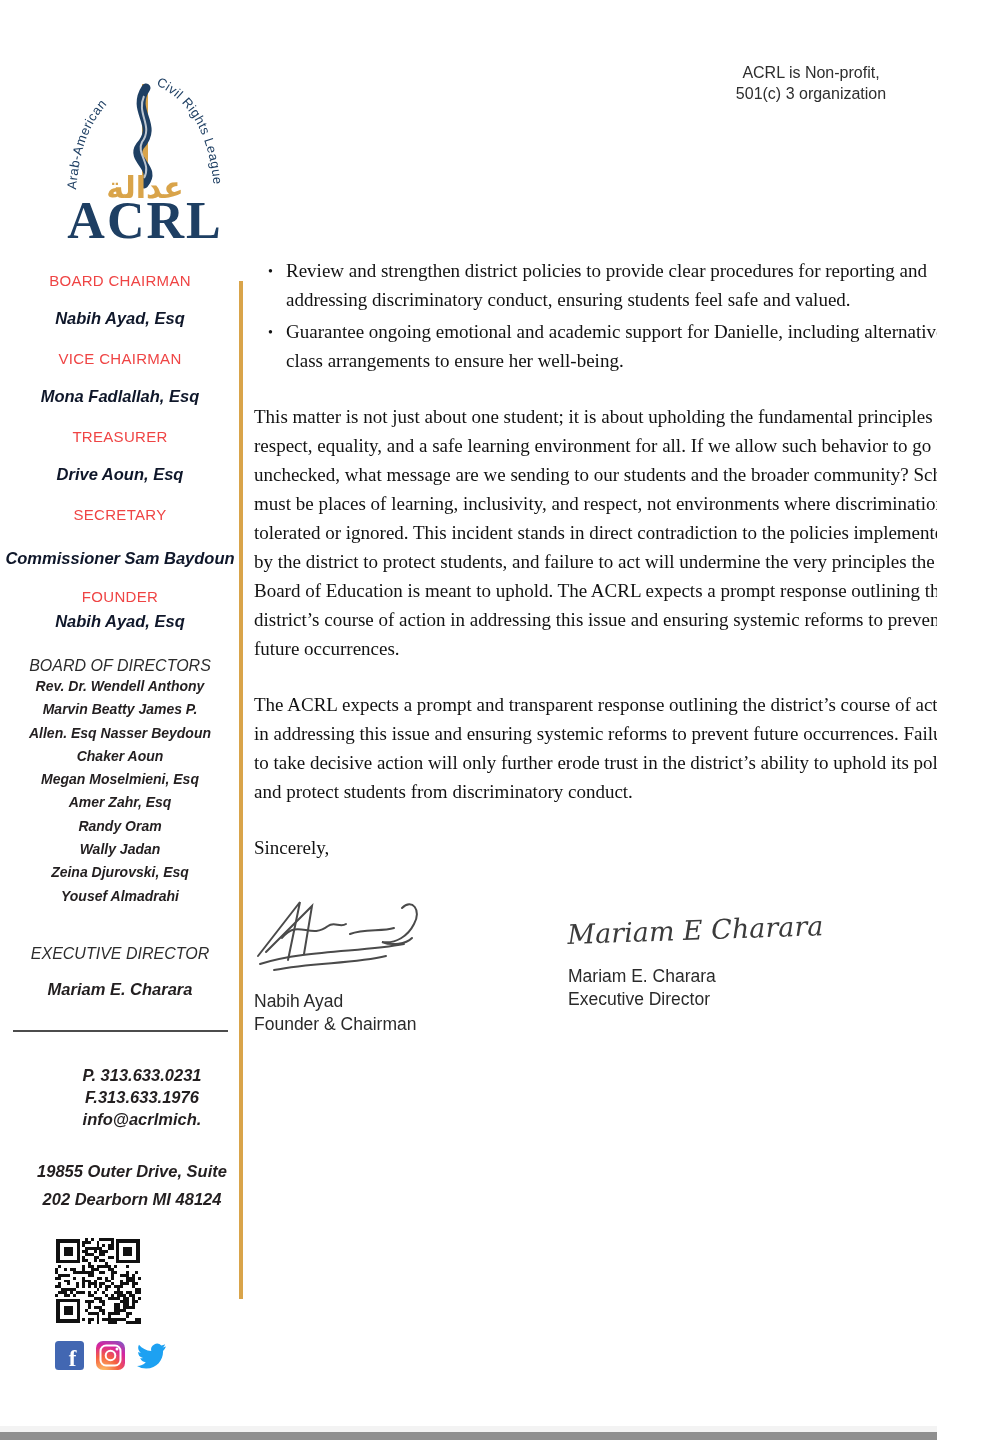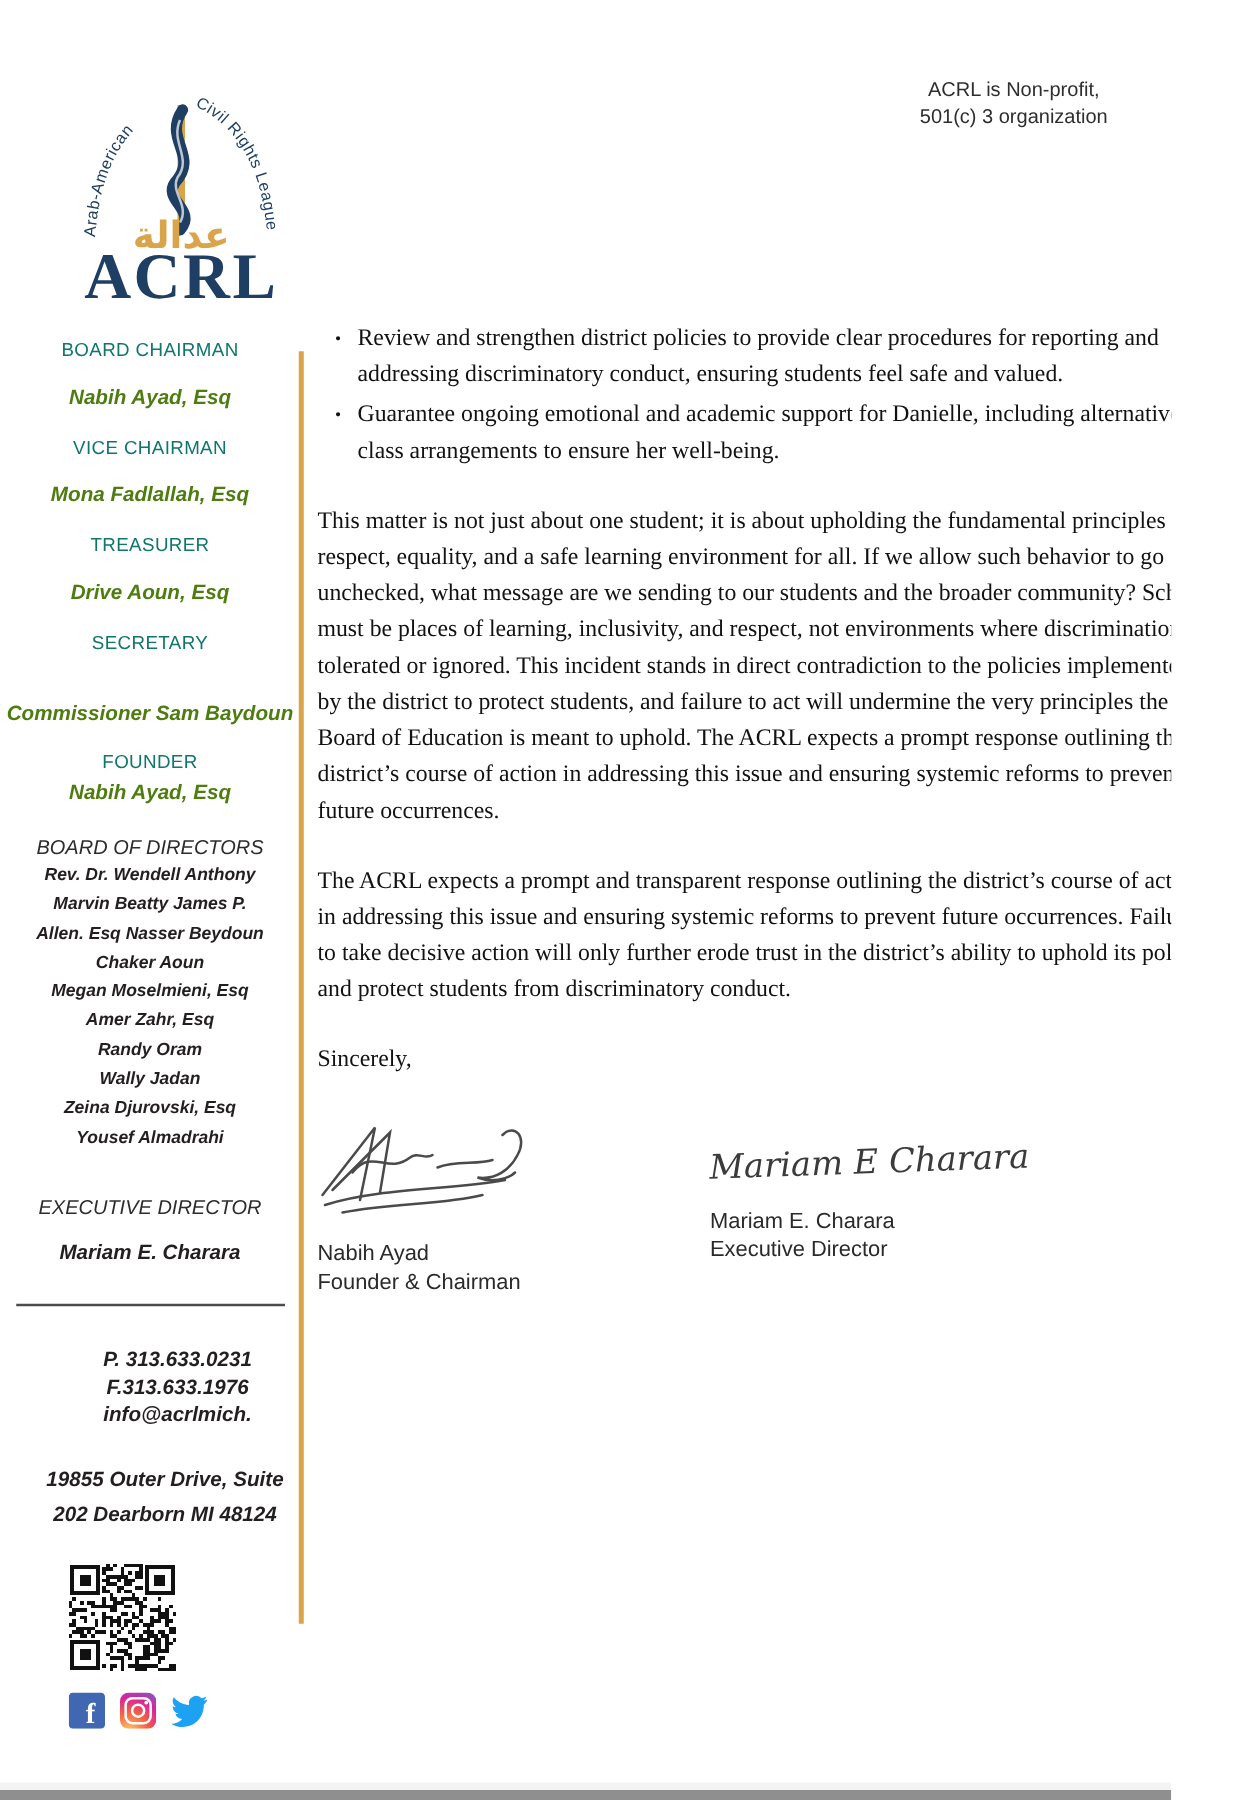--- a/index.html
+++ b/index.html
@@ -20,24 +20,24 @@
   
   .gold-line {
     position:absolute; left:239px; top:281px; width:4px; height:1018px;
     background:#d9a44a;
   }
 
   
   .sidebar {
     position:absolute; left:0; top:250px; width:240px; text-align:center;
   }
-  .sb-title { font-size:15px; letter-spacing:.3px; margin-top:22px; color:#0f766e; }
-  .sb-name  { font-size:16.5px; font-weight:bold; font-style:italic; margin-top:20px; color:#4d7c0f; }
+  .sb-title { font-size:15px; letter-spacing:.3px; margin-top:22px; color:#ef4444; }
+  .sb-name  { font-size:16.5px; font-weight:bold; font-style:italic; margin-top:20px; color:#0f172a; }
   .role { margin-bottom:20px; }
-  .role.secretary .sb-name { margin-top:39px; }
+  .role.secretary .sb-name { margin-top:26px; }
   .role.founder { margin-bottom:14px; }
   .role.founder .sb-title { margin-top:6px; }
   .role.founder .sb-name  { margin-top:7px; }
   .bod-title { font-size:16px; font-style:italic; margin-top:26px; color:#2c2c2c; }
   .bod-member { font-size:14px; font-weight:bold; font-style:italic; line-height:23.3px; }
   .ed-title { font-size:16px; font-style:italic; margin-top:37px; color:#2c2c2c; }
   .ed-name  { font-size:16.5px; font-weight:bold; font-style:italic; margin-top:17px; }
   .sb-divider { width:215px; margin:31px auto 0; border:none; border-top:2px solid #4c4c4c; }
   .contact { margin-top:32px; font-weight:bold; font-style:italic; font-size:16.5px; line-height:22px;margin-left:44px; }
   .address { margin-top:27px; font-weight:bold; font-style:italic; font-size:16.5px; line-height:28px;margin-left:24px; }

